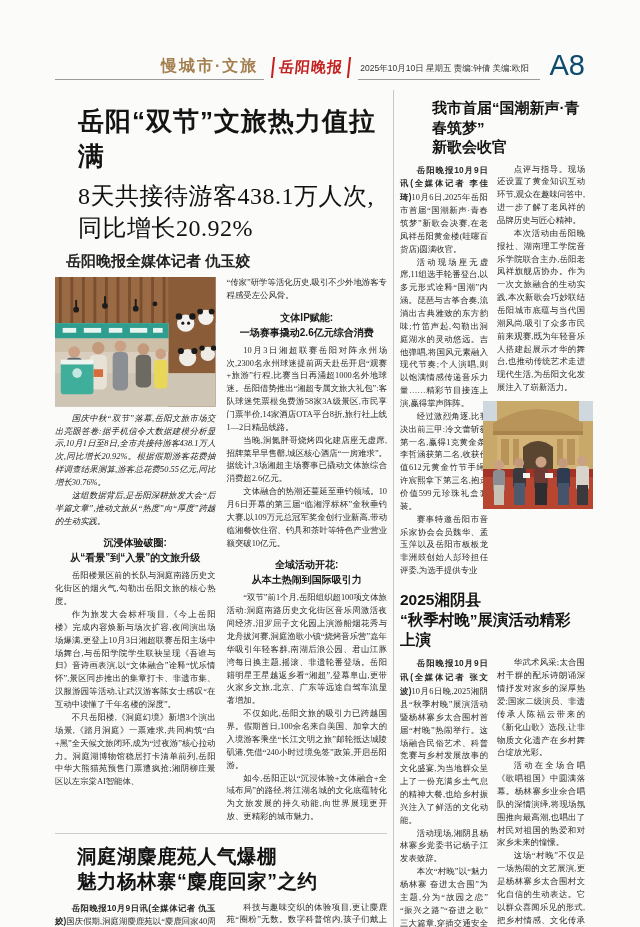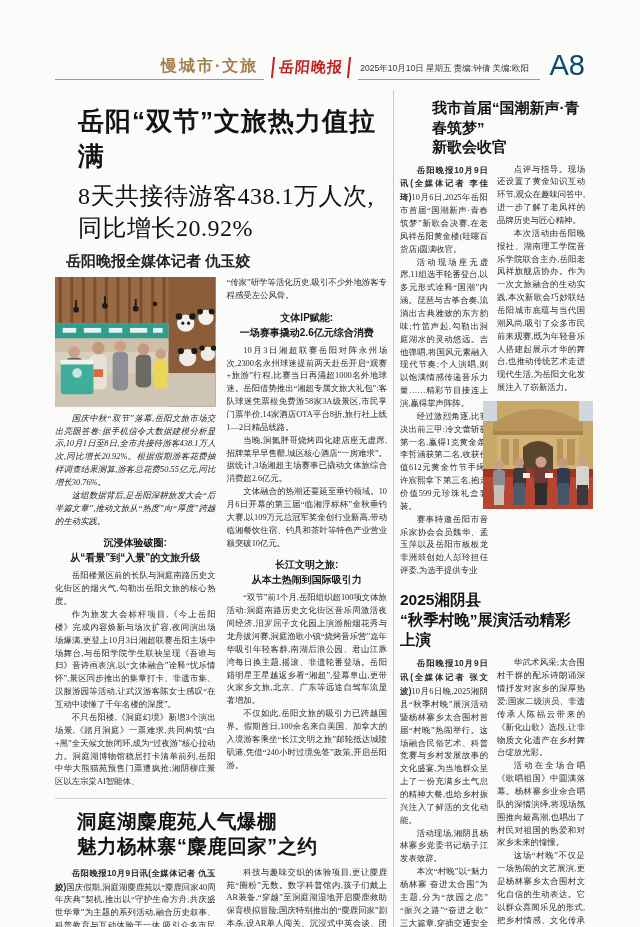--- a/index.html
+++ b/index.html
@@ -174,25 +174,26 @@
           <p class="p-cont">“传家”研学等活化历史,吸引不少外地游客专程感受左公风骨。</p>
           <div class="sec-title">
             <span>文体IP赋能:</span><br><span>一场赛事撬动2.6亿元综合消费</span>
           </div>
           <div class="paras">
               <p>10月3日湘超联赛岳阳对阵永州场次,2300名永州球迷提前两天赴岳开启“观赛+旅游”行程,比赛当日再涌超1000名外地球迷。岳阳借势推出“湘超专属文旅大礼包”:客队球迷凭票根免费游58家3A级景区,市民享门票半价,14家酒店OTA平台8折,旅行社上线1—2日精品线路。</p>
               <p>当晚,洞氮胖哥烧烤四化建店座无虚席,招牌菜早早售罄,城区核心酒店“一房难求”。据统计,3场湘超主场赛事已撬动文体旅综合消费超2.6亿元。</p>
               <p>文体融合的热潮还蔓延至垂钓领域。10月6日开幕的第三届“临湘浮标杯”金秋垂钓大赛,以109万元总冠军奖金创行业新高,带动临湘餐饮住宿、钓具和茶叶等特色产业营业额突破10亿元。</p>
             </div>
           <div class="sec-title">
-            <span>长江文明之旅:</span><br><span>从本土热闹到国际吸引力</span>
+            <span>全域活动开花:</span><br><span>从本土热闹到国际吸引力</span>
           </div>
           <div class="paras">
               <p>“双节”前1个月,岳阳组织超100项文体旅活动:洞庭南路历史文化街区音乐周激活夜间经济,汨罗屈子文化园上演游船烟花秀与龙舟拔河赛,洞庭渔歌小镇“烧烤音乐营”嘉年华吸引年轻客群,南湖后浪公园、君山江豚湾每日换主题,摇滚、非遗轮番登场。岳阳籍明星王星越返乡看“湘超”,登幕阜山,更带火家乡文旅,北京、广东等远途自驾车流显著增加。</p>
               <p>不仅如此,岳阳文旅的吸引力已跨越国界。假期首日,100余名来自美国、加拿大的入境游客乘坐“长江文明之旅”邮轮抵达城陵矶港,凭借“240小时过境免签”政策,开启岳阳游。</p>
+              <p>如今,岳阳正以“沉浸体验+文体融合+全域布局”的路径,将江湖名城的文化底蕴转化为文旅发展的持久动能,向世界展现更开放、更精彩的城市魅力。</p>
             </div>
         </div>
       </div>
 
       <hr class="sep">
 
       <section>
         <div class="sub-head deer-head">
           <span>洞庭湖麋鹿苑人气爆棚</span><br><span>魅力杨林寨“麋鹿回家”之约</span>
         </div>

